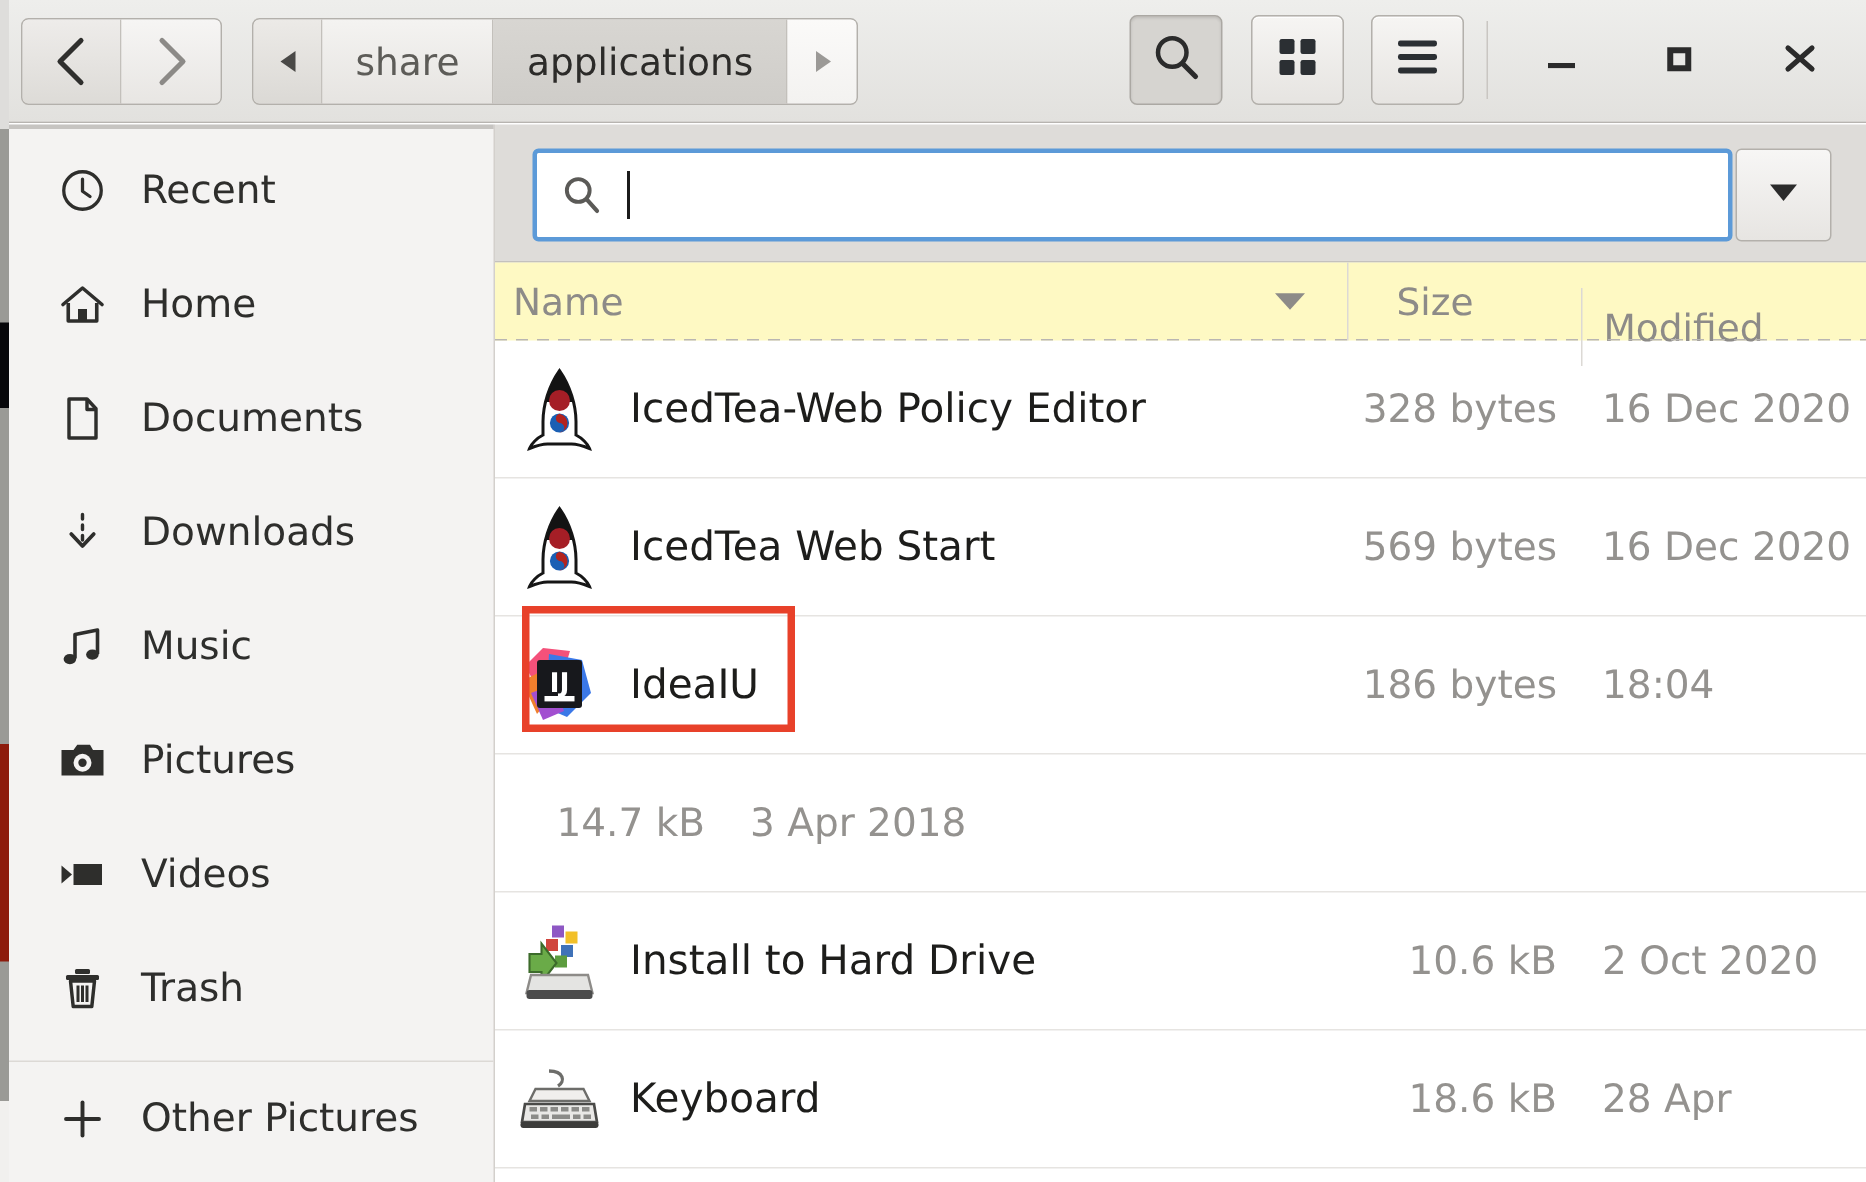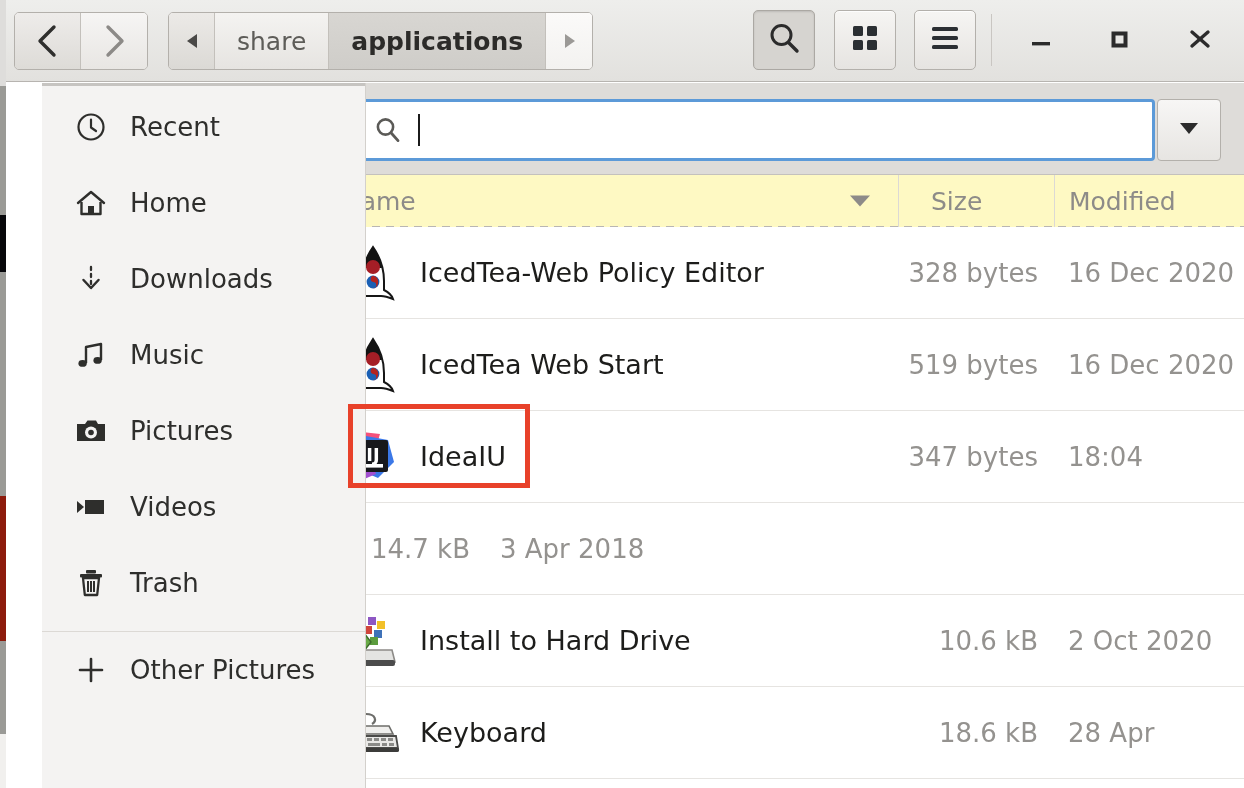--- a/index.html
+++ b/index.html
@@ -91,21 +91,21 @@
     color: #5d5c58;
     background: linear-gradient(to bottom, #f4f3f1 0%, #e6e4e1 100%);
     white-space: nowrap;
   }
   .pathbtn.arrow { padding: 0 16px; width: 46px; }
   .pathbtn.arrow.left { background: linear-gradient(to bottom, #eceae7 0%, #dbd9d5 100%); }
   .pathbtn.arrow.right { background: linear-gradient(to bottom, #fbfaf9 0%, #f3f2f0 100%); }
   .pathbtn.current {
     background: linear-gradient(to bottom, #d8d6d2 0%, #cfcdc9 100%);
     color: #2c2b29;
-    font-weight: bold;
+    font-weight: normal;
   }
   .pathbtn:last-child { border-right: none; }
 
   .tool-btn {
     position: absolute;
     top: 10px;
     width: 62px;
     height: 60px;
     border: 1px solid #b3b0ab;
     border-radius: 5px;
@@ -148,21 +148,20 @@
   
   .sidebar {
     position: absolute;
     left: 6px; top: 83px;
     width: 324px;
     height: 705px;
     background: #f4f3f2;
     border-right: 1px solid #d3d0cc;
     box-sizing: border-box;
     z-index: 10;
-    margin-left: 36px;
   }
   .side-scroll-cap {
     position: absolute;
     left: 0; top: 0;
     width: 323px; height: 3px;
     background: #a09d99;
     opacity: 0.55;
   }
   .side-list { position: absolute; left: 0; top: 6px; width: 100%; }
   .side-item {
@@ -259,21 +258,21 @@
     display: flex;
     align-items: center;
     font-size: 25px;
     color: #8d8b88;
     box-sizing: border-box;
     height: 52px;
     position: relative;
   }
   .col.name { width: 568px; padding-left: 12px; }
   .col.size { width: 156px; padding-left: 32px; border-left: 1px solid #dcd9d5; }
-  .col.mod  { width: 190px; padding-left: 14px; border-left: 1px solid #dcd9d5; }
+  .col.mod  { width: 190px; padding-left: 14px; border-left: 1px solid #dcd9d5; margin-top: 17px; }
   .sort-caret {
     position: absolute;
     right: 28px; top: 50%;
     transform: translateY(-50%);
     width: 0; height: 0;
     border-left: 10px solid transparent;
     border-right: 10px solid transparent;
     border-top: 11px solid #8d8b88;
   }
   .head-underline {
@@ -474,20 +473,29 @@
         <span class="side-ico">
           <svg width="32" height="32" viewBox="0 0 32 32">
             <path d="M3 16 L16 5 L29 16" fill="none" stroke="#2e2e2c" stroke-width="2.4" stroke-linecap="round" stroke-linejoin="round"></path>
             <path d="M6.5 15 V27 H25.5 V15" fill="none" stroke="#2e2e2c" stroke-width="2.4" stroke-linejoin="round"></path>
             <rect x="13" y="19" width="6" height="8" fill="#2e2e2c"></rect>
           </svg>
         </span>
         <span class="side-label">Home</span>
       </div>
 
+      <div class="side-item">
+        <span class="side-ico">
+          <svg width="32" height="32" viewBox="0 0 32 32">
+            <path d="M7 3 H19 L25 9.5 V29 H7 Z" fill="none" stroke="#2e2e2c" stroke-width="2.3" stroke-linejoin="round"></path>
+            <path d="M19 3 V10 H25" fill="none" stroke="#2e2e2c" stroke-width="2.3" stroke-linejoin="round"></path>
+          </svg>
+        </span>
+        <span class="side-label">Documents</span>
+      </div>
 
       <div class="side-item">
         <span class="side-ico">
           <svg width="32" height="32" viewBox="0 0 32 32">
             <line x1="16" y1="4" x2="16" y2="23" stroke="#2e2e2c" stroke-width="2.3" stroke-linecap="round" stroke-dasharray="3 4"></line>
             <polyline points="8.5,17 16,25 23.5,17" fill="none" stroke="#2e2e2c" stroke-width="2.5" stroke-linecap="round" stroke-linejoin="round"></polyline>
           </svg>
         </span>
         <span class="side-label">Downloads</span>
       </div>
@@ -613,40 +621,40 @@
             <svg width="58" height="58" viewBox="0 0 58 58">
               <path d="M29 3 C22 13 18 26 18 37 L18 46 C14 48 10 52 9 55 C14 53 18 52 21 52 L37 52 C40 52 44 53 49 55 C48 52 44 48 40 46 L40 37 C40 26 36 13 29 3 Z" fill="#ffffff" stroke="#161616" stroke-width="2"></path>
               <path d="M29 3 C24.5 9.5 21.5 17 20 24 L38 24 C36.5 17 33.5 9.5 29 3 Z" fill="#131313"></path>
               <circle cx="29" cy="23" r="7" fill="#a51e26"></circle>
               <circle cx="29" cy="38" r="6.4" fill="#1a5fb4"></circle>
               <path d="M29 31.8 A6.4 6.4 0 0 1 29 44.4 A3.2 3.2 0 0 0 29 38 A3.2 3.2 0 0 1 29 31.8 Z" fill="#b3231f"></path>
             </svg>
           </span>
           <span class="row-name">IcedTea Web Start</span>
         </div>
-        <div class="cell-size">519 bytes</div>
+        <div class="cell-size">569 bytes</div>
         <div class="cell-mod">16 Dec 2020</div>
       </div>
 
       <div class="file-row">
         <div class="cell-name">
           <span class="row-ico">
             <svg width="58" height="58" viewBox="0 0 58 58">
               <polygon points="6,16 18,4 36,6 30,26 14,30" fill="#f4517a"></polygon>
               <polygon points="4,26 16,20 24,36 14,48" fill="#f07f2d"></polygon>
               <polygon points="22,8 44,12 50,34 34,50 20,44" fill="#3b78e7"></polygon>
               <polygon points="10,34 26,28 32,46 18,52" fill="#a24fd0"></polygon>
               <rect x="14" y="12" width="30" height="32" rx="2" fill="#17181c"></rect>
               <text x="29" y="33" font-family="'DejaVu Sans','Liberation Sans',sans-serif" font-size="18" font-weight="bold" fill="#ffffff" text-anchor="middle">IJ</text>
               <rect x="19" y="36" width="20" height="3.6" fill="#ffffff"></rect>
             </svg>
           </span>
           <span class="row-name">IdeaIU</span>
         </div>
-        <div class="cell-size">347 bytes</div>
+        <div class="cell-size">186 bytes</div>
         <div class="cell-mod">18:04</div>
       </div>
 
       <div class="file-row">
         <div class="cell-size">14.7 kB</div>
         <div class="cell-mod">3 Apr 2018</div>
       </div>
 
       <div class="file-row">
         <div class="cell-name">

